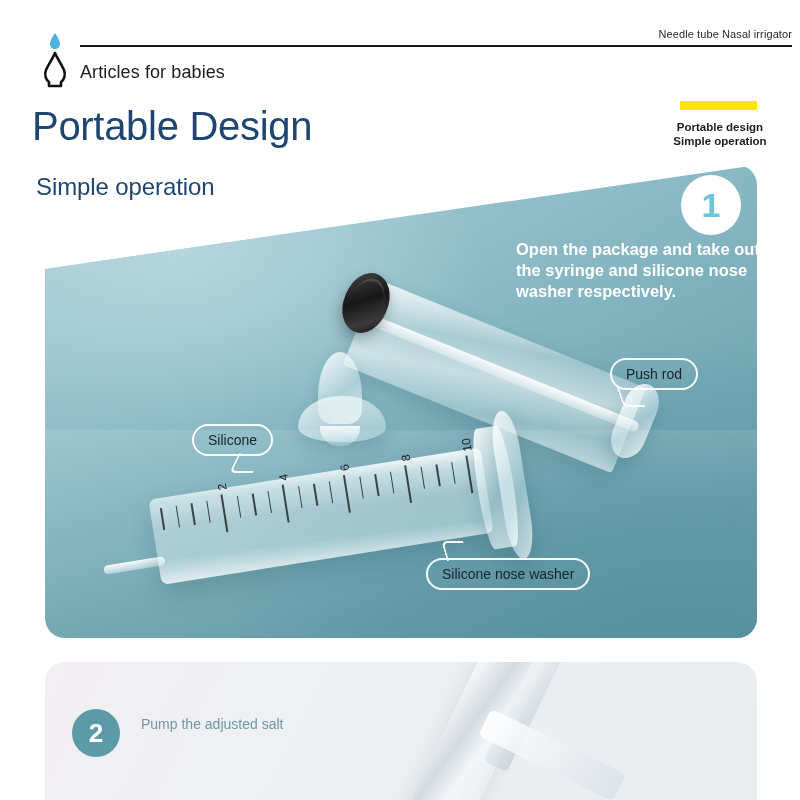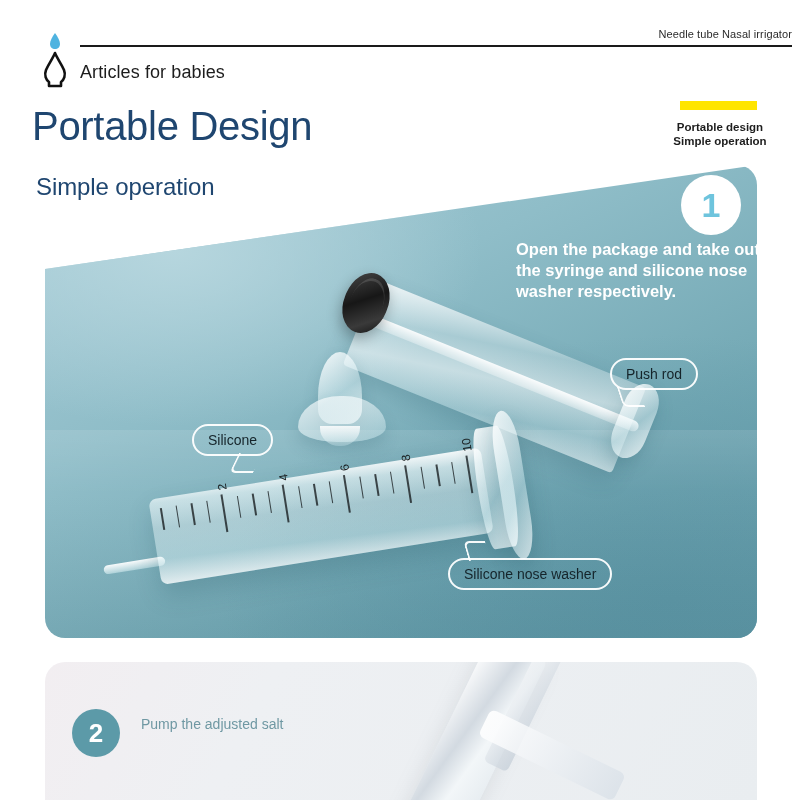--- a/index.html
+++ b/index.html
@@ -323,21 +323,21 @@
   .callout-pushrod { left: 610px; top: 350px; margin-top: 8px; }
   .callout-pushrod .tail {
     left: 8px; bottom: -19px;
     border-left: 2px solid rgba(255,255,255,.95);
     border-bottom: 2px solid rgba(255,255,255,.95);
     width: 20px; height: 18px;
     transform: skewX(18deg);
     border-radius: 0 0 0 6px;
   }
   
-  .callout-washer { left: 448px; top: 558px; }
+  .callout-washer { left: 426px; top: 558px; }
   .callout-washer .tail {
     left: 16px; top: -19px;
     border-left: 2px solid rgba(255,255,255,.95);
     border-top: 2px solid rgba(255,255,255,.95);
     width: 20px; height: 18px;
     transform: skewX(16deg);
     border-radius: 6px 0 0 0;
   }
 
   

